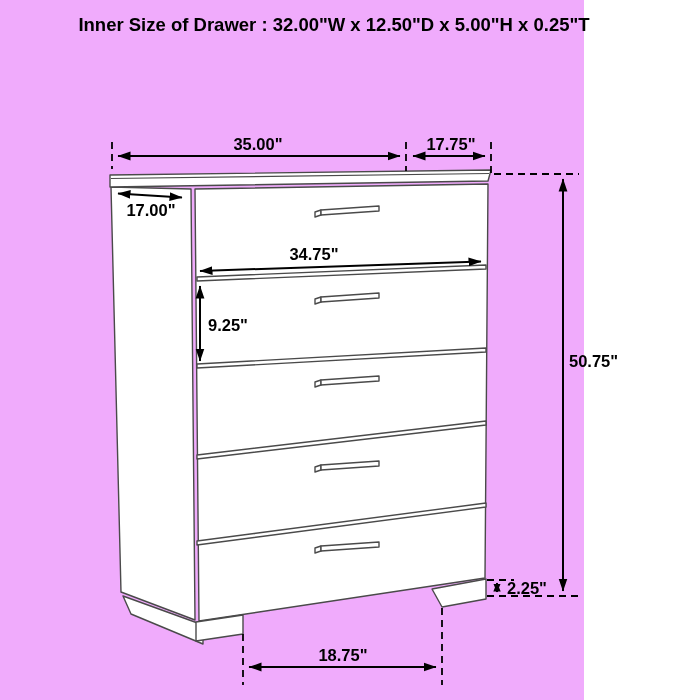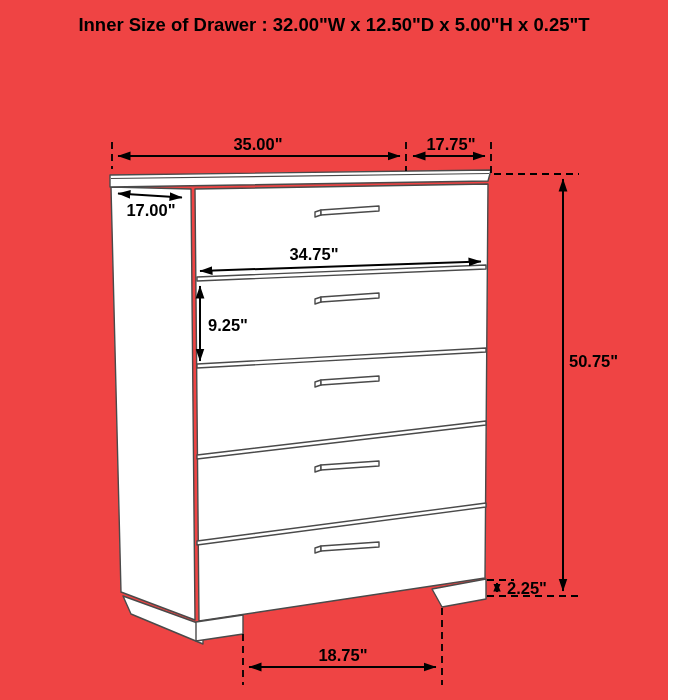--- a/index.html
+++ b/index.html
@@ -6,23 +6,23 @@
     margin: 0;
     padding: 0;
     background: #ffffff;
     width: 700px;
     height: 700px;
     overflow: hidden;
     font-family: "Liberation Sans", sans-serif;
   }
   .stage {
     position: relative;
-    width: 668px;
+    width: 584px;
     height: 700px;
-    background: #ef4444;
+    background: #f0abfc;
   }
   svg { display: block; }
   .furn {
     fill: #ffffff;
     stroke: #4a4a4a;
     stroke-width: 1.4;
     stroke-linejoin: round;
   }
   .furn-line {
     fill: none;

